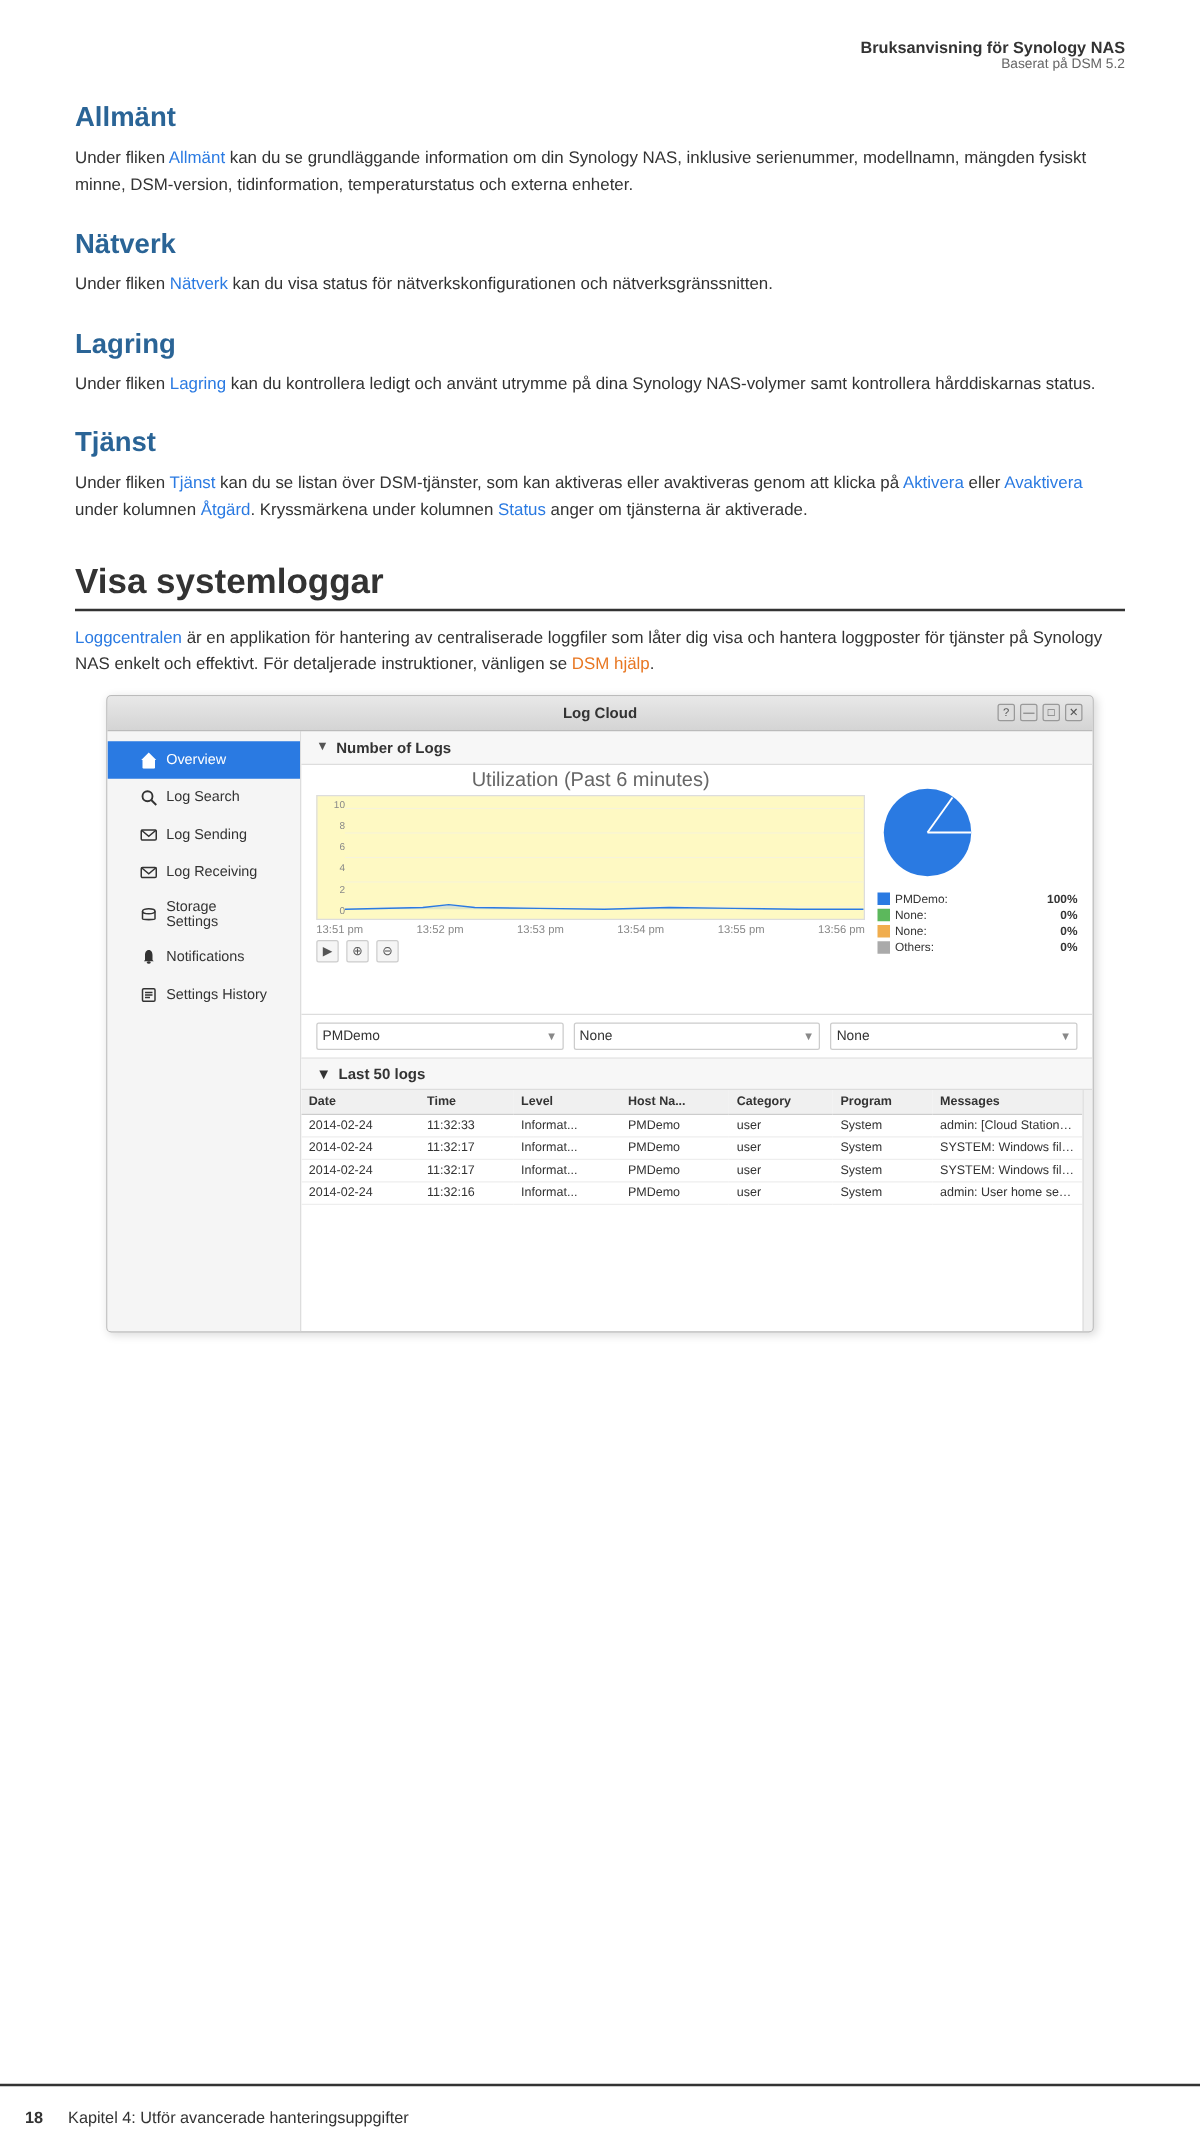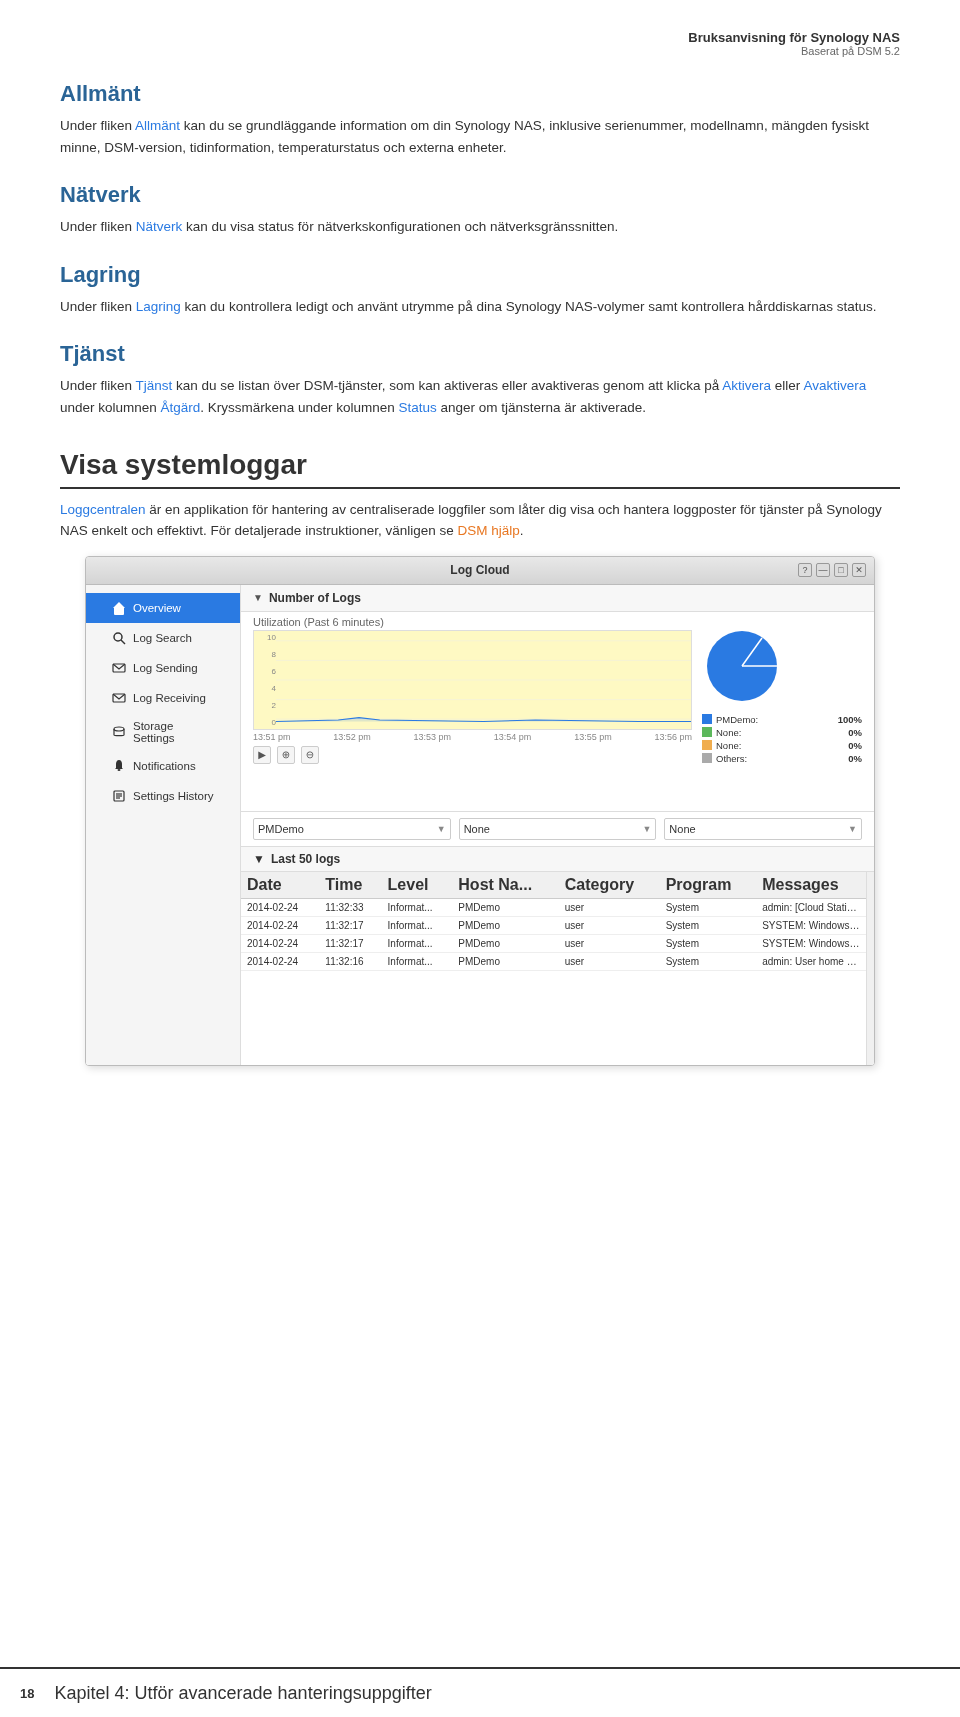--- a/index.html
+++ b/index.html
@@ -192,23 +192,24 @@
       display: flex;
       gap: 10px;
       height: 200px;
     }
 
     .chart-left {
       flex: 1;
     }
 
     .chart-subtitle {
-      font-size: 11px;
+      font-size: 16px;
       color: #666;
       margin-bottom: 2px;
+      text-align: center;
     }
 
     .chart-graph {
       background: #fef9c3;
       border: 1px solid #ddd;
       height: 100px;
       position: relative;
       overflow: hidden;
     }
 
@@ -324,21 +325,21 @@
       font-size: 10.5px;
     }
 
     .logs-table th {
       background: #f0f0f0;
       border-bottom: 1px solid #ccc;
       padding: 4px 6px;
       text-align: left;
       font-weight: bold;
       color: #333;
-      font-size: 16px;
+      font-size: 10px;
     }
 
     .logs-table td {
       padding: 3px 6px;
       border-bottom: 1px solid #eee;
       color: #333;
       font-size: 10px;
       white-space: nowrap;
       overflow: hidden;
       max-width: 80px;
@@ -369,21 +370,21 @@
       align-items: center;
       padding: 0 20px;
       gap: 20px;
     }
     .footer-page-num {
       font-size: 13px;
       font-weight: bold;
       color: #333;
     }
     .footer-chapter {
-      font-size: 18px;
+      font-size: 13px;
       color: #333;
     }
 
     
     .y-axis {
       position: absolute;
       left: 0;
       top: 0;
       bottom: 0;
       width: 22px;

